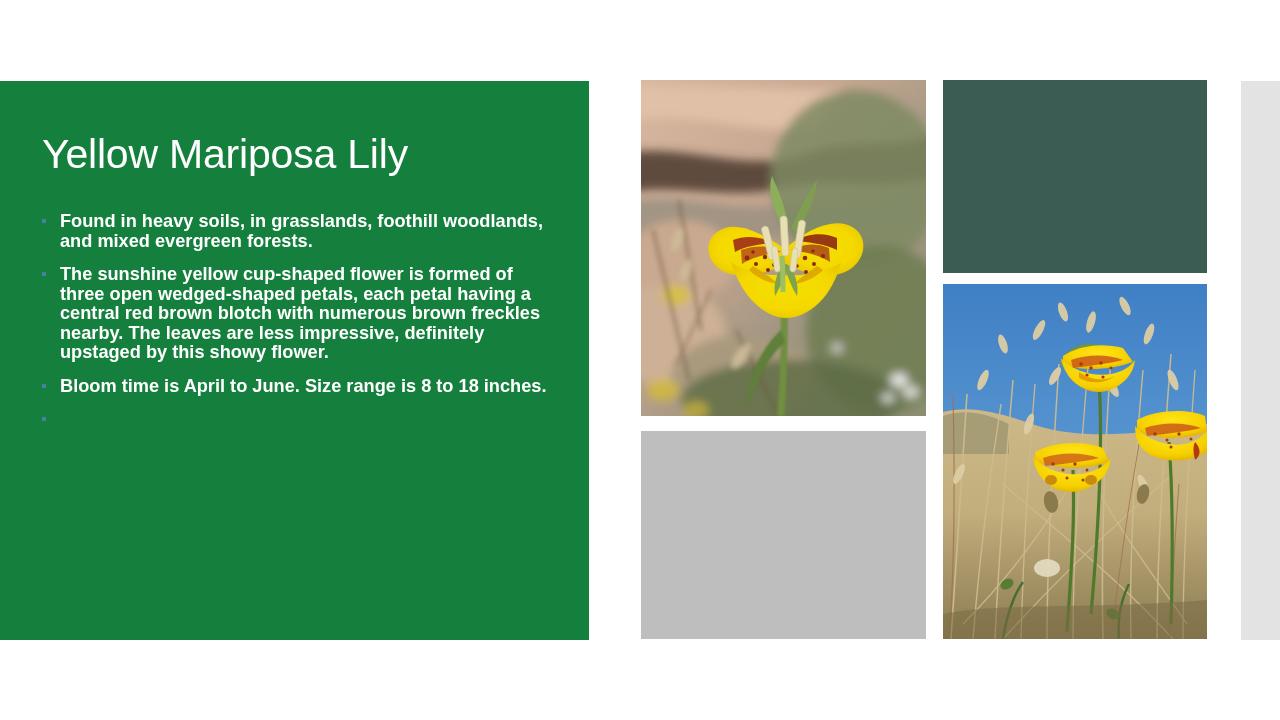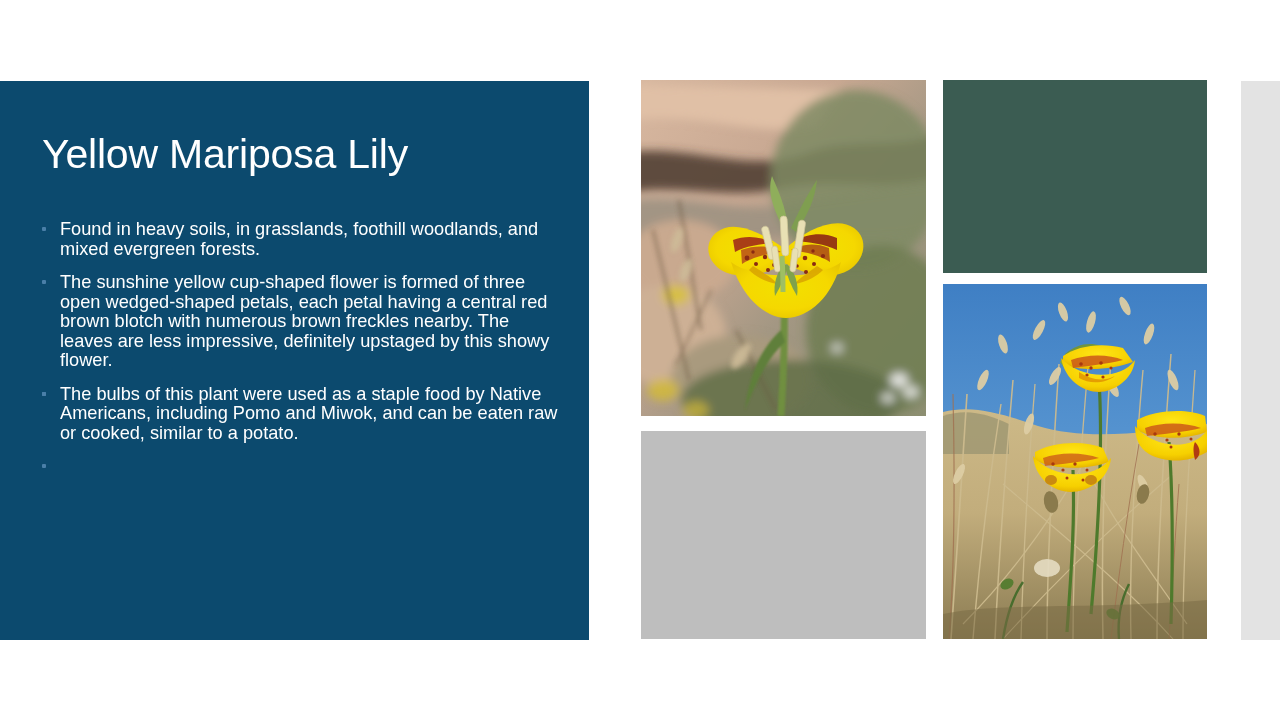--- a/index.html
+++ b/index.html
@@ -21,21 +21,21 @@
     background: #ffffff;
   }
 
   
   .text-panel {
     position: absolute;
     left: 0;
     top: 81px;
     width: 589px;
     height: 559px;
-    background: #0c4a6e;
+    background: #15803d;
     box-sizing: border-box;
     padding: 0;
   }
   .slide-title {
     position: absolute;
     left: 42px;
     top: 52px;
     width: 520px;
     margin: 0;
     color: #ffffff;
@@ -51,26 +51,26 @@
     left: 38px;
     top: 129px;
     width: 524px;
     list-style: none;
     margin: 0;
     padding: 0;
   }
   .bullet-item {
     position: relative;
     padding-left: 22px;
-    margin: 10px 0 14px 0;
+    margin: 2px 0 14px 0;
     color: #ffffff;
     font-family: "Liberation Sans", sans-serif;
     font-size: 18.2px;
     line-height: 19.5px;
-    font-weight: 400;
+    font-weight: 700;
   }
   .bullet-item:last-child { margin-bottom: 0; }
   .bullet-marker {
     position: absolute;
     left: 4px;
     top: 7px;
     width: 4px;
     height: 4px;
     background: #4a7fa8;
     border-radius: 1px;
@@ -134,24 +134,21 @@
       <li class="bullet-item">
         <span class="bullet-marker"></span>
         <span>Found in heavy soils, in grasslands, foothill woodlands, and mixed evergreen forests.</span>
       </li>
       <li class="bullet-item">
         <span class="bullet-marker"></span>
         <span>The sunshine yellow cup-shaped flower is formed of three open wedged-shaped petals, each petal having a central red brown blotch with numerous brown freckles nearby. The leaves are less impressive, definitely upstaged by this showy flower.</span>
       </li>
       <li class="bullet-item">
         <span class="bullet-marker"></span>
-      </li>
-      <li class="bullet-item">
-        <span class="bullet-marker"></span>
-        <span>The bulbs of this plant were used as a staple food by Native Americans, including Pomo and Miwok, and can be eaten raw or cooked, similar to a potato.</span>
+        <span>Bloom time is April to June. Size range is 8 to 18 inches.</span>
       </li>
       <li class="bullet-item">
         <span class="bullet-marker"></span>
       </li>
     </ul>
   </div>
 
   <div class="photo-top-left">
     <svg class="photo-svg" viewBox="0 0 285 336" preserveAspectRatio="none">
       <defs>

